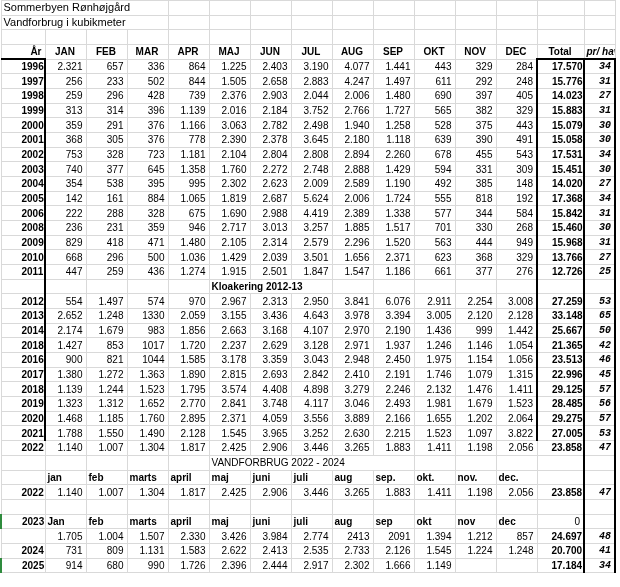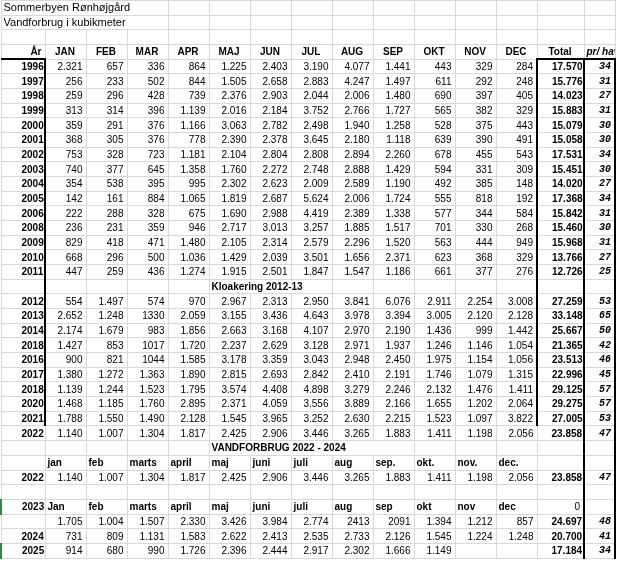--- a/index.html
+++ b/index.html
@@ -20,21 +20,21 @@
   }
   td.title{font-size:11px; overflow:visible; font-weight:normal;}
   td.num{text-align:right;}
   td.yr{font-weight:bold; text-align:right;padding-left:20px;}
   td.mh{font-weight:bold; text-align:center;}
   td.mhl{font-weight:bold; text-align:left;}
   td.tot{font-weight:bold; text-align:right;padding-left:14px;}
   td.ph{font-weight:bold; font-style:italic; text-align:right;font-family:Liberation Mono, monospace;}
   td.phh{font-weight:bold; font-style:italic; text-align:right;}
   td.secttl{font-weight:bold; text-align:left; overflow:visible;}
-  td.secttl-left{font-weight:bold; text-align:left; overflow:visible;}
+  td.secttl-left{font-weight:normal; text-align:left; overflow:visible;}
   td.thickR{border-right:2px solid var(--thick);}
   td.thickL{border-left:2px solid var(--thick);}
   td.thickT{border-top:2px solid var(--thick);}
   td.thickB{border-bottom:2px solid var(--thick);}
   td.greenL{border-left:2px solid var(--green);}
 </style>
 </head>
 <body>
 
 <table>
@@ -501,20 +501,37 @@
         <td class="num">4.898</td>
         <td class="num">3.279</td>
         <td class="num">2.246</td>
         <td class="num">2.132</td>
         <td class="num">1.476</td>
         <td class="num">1.411</td>
         <td class="tot thickR thickL">29.125</td>
         <td class="ph thickR">57</td>
       </tr>
       <tr>
+        <td class="yr thickR">2019</td>
+        <td class="num">1.323</td>
+        <td class="num">1.312</td>
+        <td class="num">1.652</td>
+        <td class="num">2.770</td>
+        <td class="num">2.841</td>
+        <td class="num">3.748</td>
+        <td class="num">4.117</td>
+        <td class="num">3.046</td>
+        <td class="num">2.493</td>
+        <td class="num">1.981</td>
+        <td class="num">1.679</td>
+        <td class="num">1.523</td>
+        <td class="tot thickR thickL">28.485</td>
+        <td class="ph thickR">56</td>
+      </tr>
+      <tr>
         <td class="yr thickR">2020</td>
         <td class="num">1.468</td>
         <td class="num">1.185</td>
         <td class="num">1.760</td>
         <td class="num">2.895</td>
         <td class="num">2.371</td>
         <td class="num">4.059</td>
         <td class="num">3.556</td>
         <td class="num">3.889</td>
         <td class="num">2.166</td>

